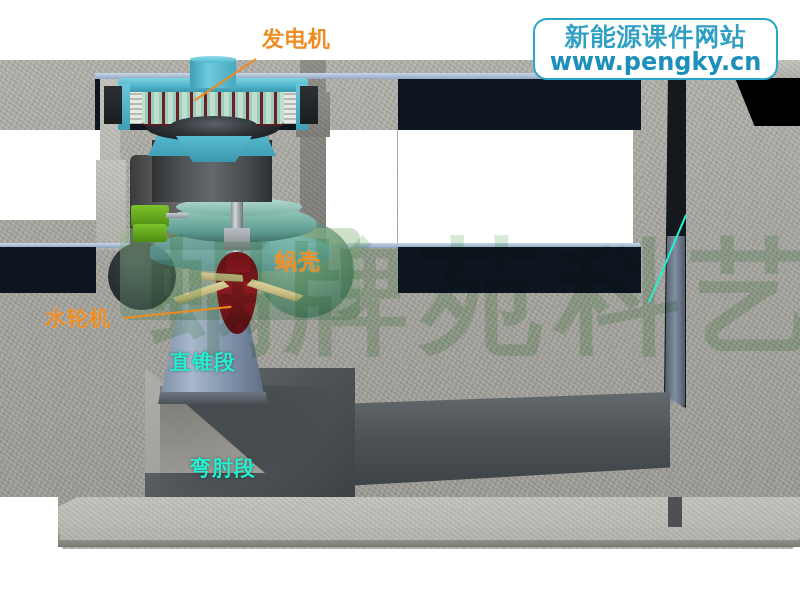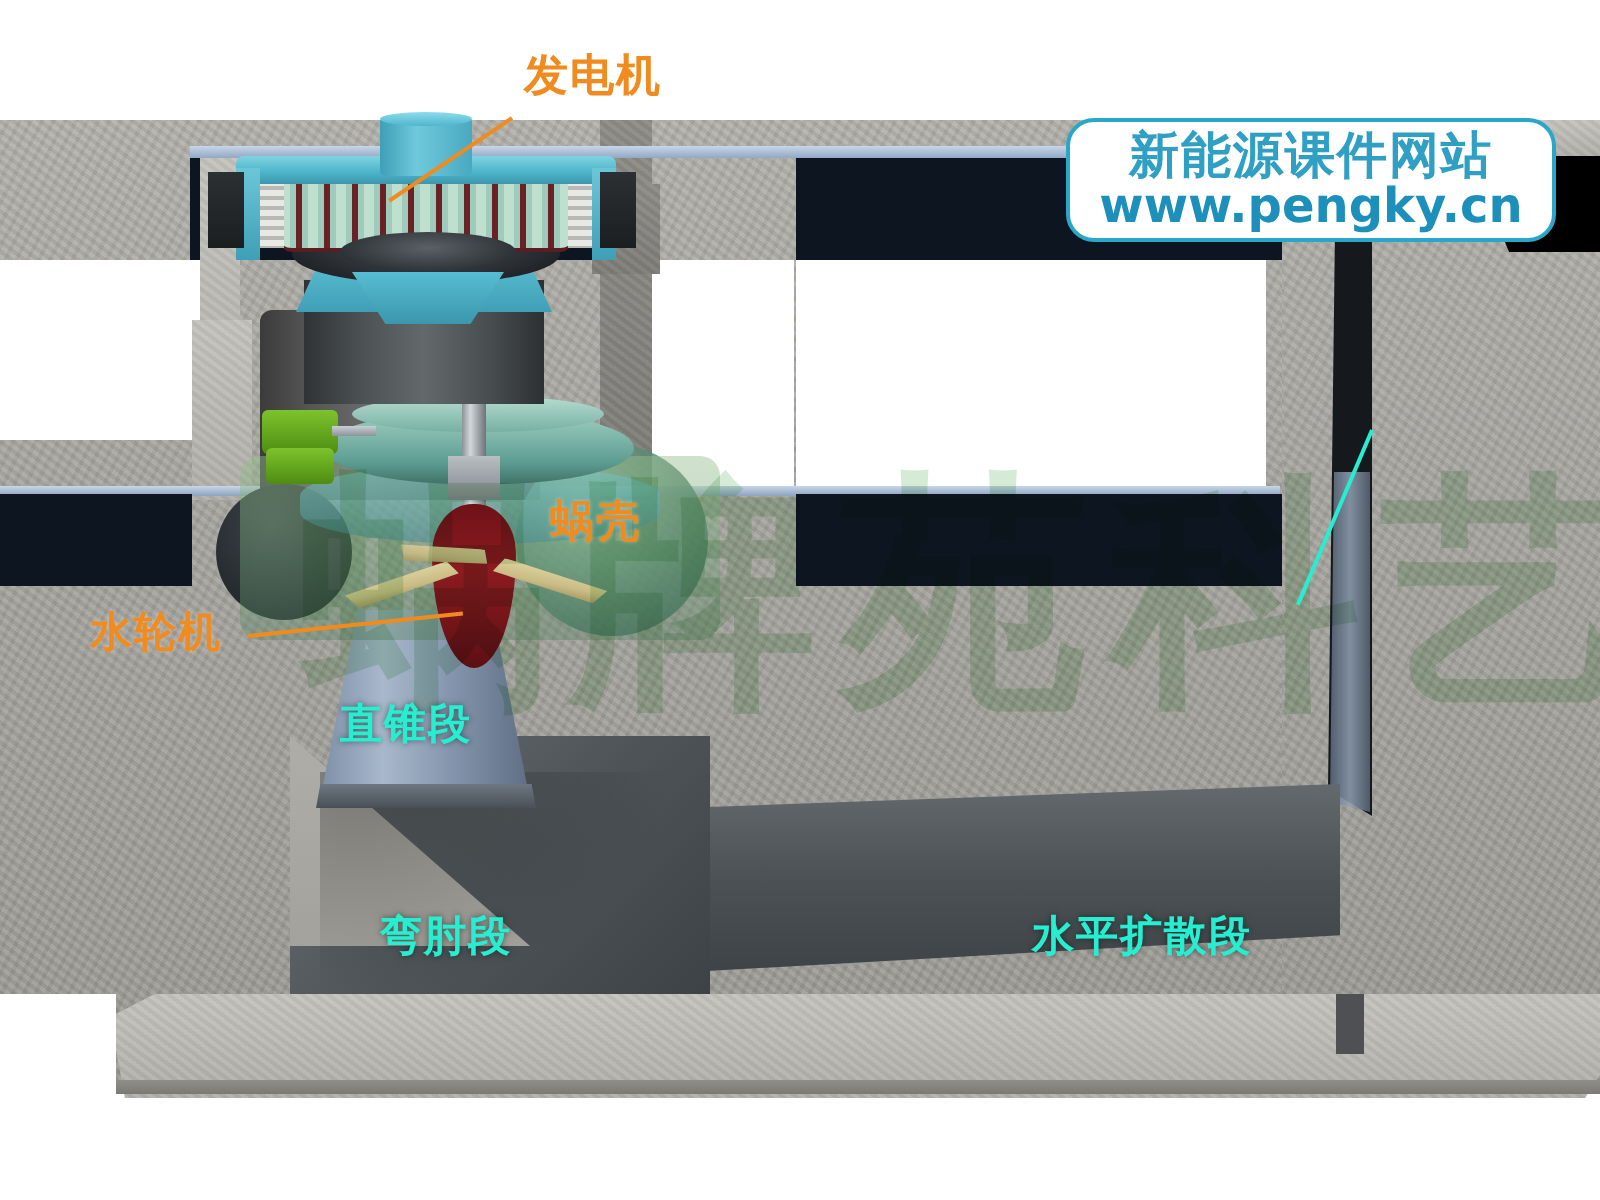--- a/index.html
+++ b/index.html
@@ -59,21 +59,20 @@
   .leader-cyan { background:#25efd0; transform-origin: 0 50%; height:2px; }
 
   
   #wm-box {
     border: 2px solid #2aa7c8;
     border-radius: 14px;
     background: #ffffff;
     text-align: center;
     padding: 4px 14px 6px 14px;
     box-sizing: border-box;
-    margin-top: 41px;
   }
   #wm-cn {
     color:#2f9fc4; font-size: 25px; font-weight:700; line-height: 1.05;
     letter-spacing: 1px;
   }
   #wm-url {
     color:#1c8fbb; font-size: 24px; font-weight:700; line-height: 1.05;
     font-family: "DejaVu Sans", "Liberation Sans", sans-serif;
   }
 
@@ -293,27 +292,26 @@
   <div class="abs leader" style="left:256px; top:58px; width:74px; transform: rotate(146deg);"></div>
 
   <div class="abs leader" style="left:124px; top:317px; width:108px; transform: rotate(-6deg);"></div>
 
   <div class="abs leader-cyan" style="left:686px; top:214px; width:95px; transform: rotate(113deg);"></div>
 
   <div class="abs label label-orange" style="left:262px; top:28px; font-size:22px;">发电机</div>
 
   <div class="abs label label-orange" style="left:275px; top:251px; font-size:22px;">蜗壳</div>
 
-  <div class="abs label label-orange" style="left:45px; top:308px; font-size:21px;font-family:Liberation Mono, monospace;">水轮机</div>
+  <div class="abs label label-orange" style="left:45px; top:308px; font-size:21px;">水轮机</div>
 
   <div class="abs label label-cyan" style="left:170px; top:352px; font-size:21px;">直锥段</div>
 
   <div class="abs label label-cyan" style="left:190px; top:458px; font-size:21px;">弯肘段</div>
 
-  <div class="abs label label-cyan" style="left:516px; top:458px; font-size:21px;">水平扩散段</div>
 
 
   <div class="abs" id="wm-box" style="left:533px; top:18px; width:245px; height:62px;">
     <div id="wm-cn">新能源课件网站</div>
     <div id="wm-url">www.pengky.cn</div>
   </div>
 
 </div>
 
 </body></html>

